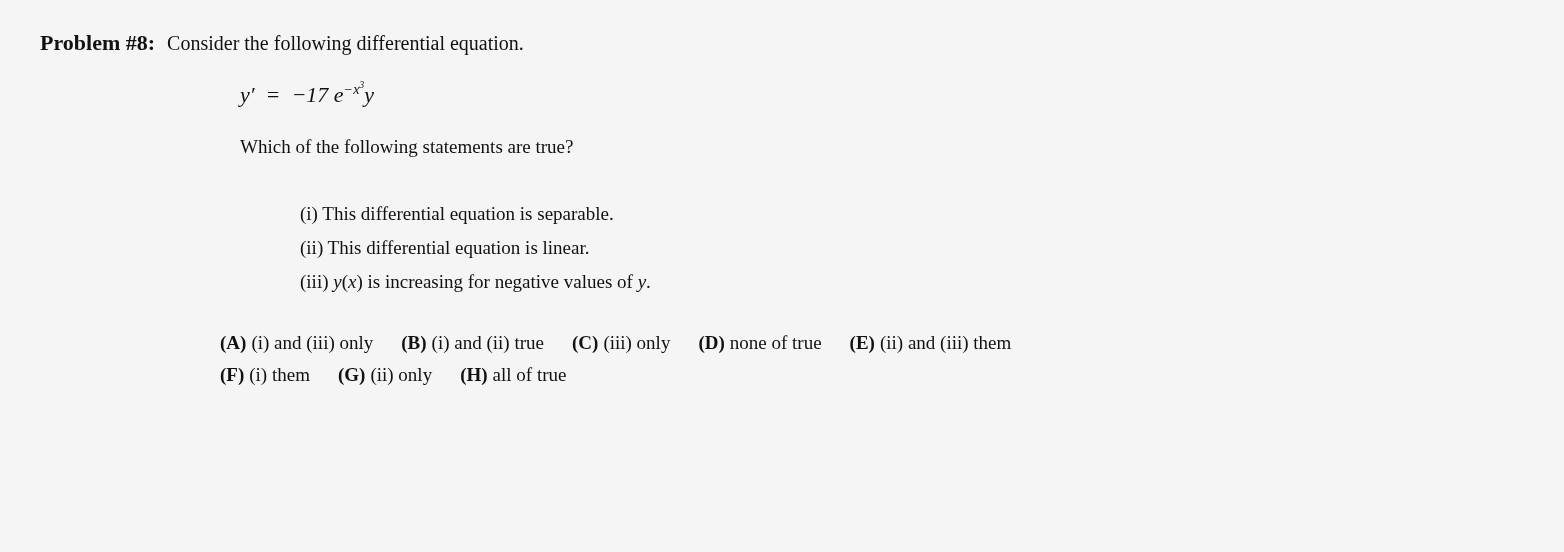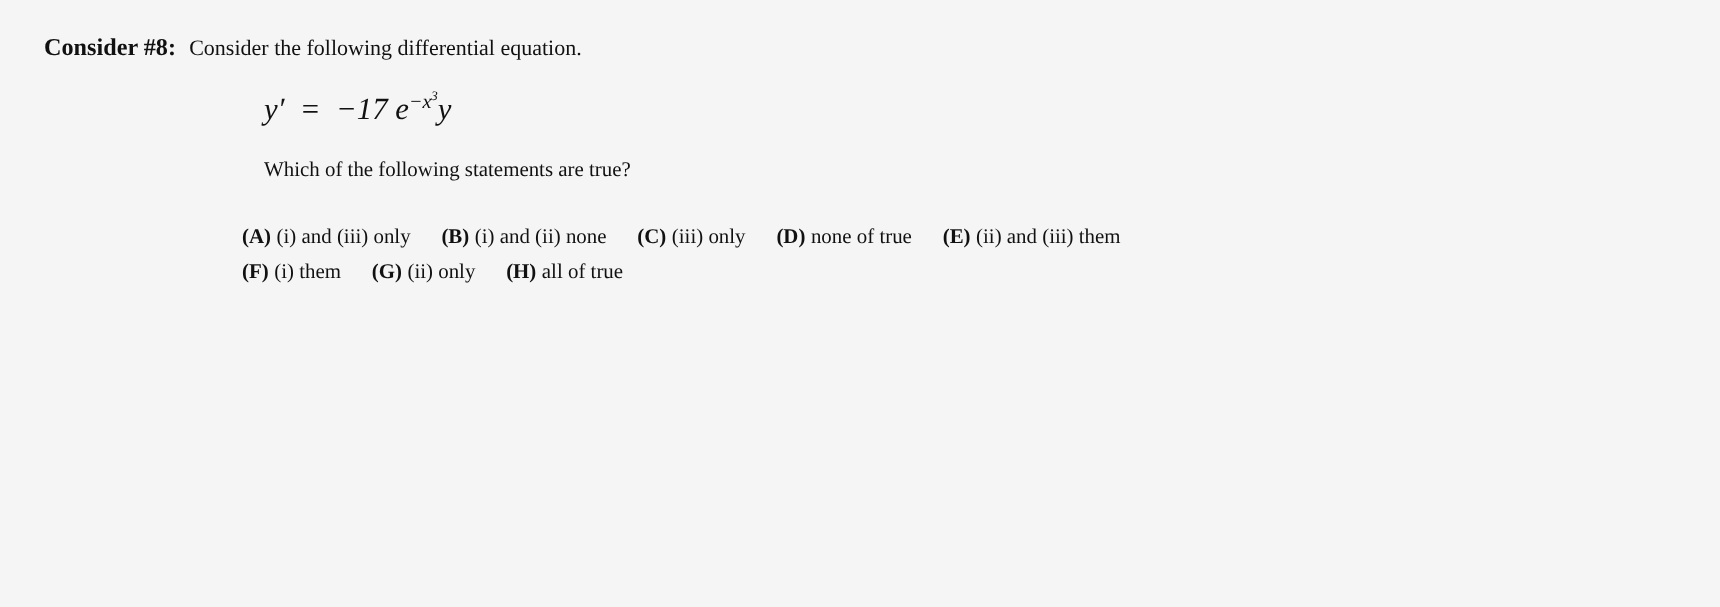--- a/index.html
+++ b/index.html
@@ -37,21 +37,21 @@
       margin-right: 12px;
     }
 
     .problem-text {
       font-size: 20px;
     }
 
     .equation-block {
       margin-left: 200px;
       margin-bottom: 28px;
-      font-size: 28px;
+      font-size: 22px;
     }
 
     .equation-line {
       display: flex;
       align-items: baseline;
       gap: 10px;
     }
 
     .question-text {
       margin-left: 200px;
@@ -103,41 +103,48 @@
     .math-italic {
       font-style: italic;
     }
   </style>
 </head>
 <body>
 
 <div class="problem-container">
 
   <div class="problem-header">
-    <span class="problem-label">Consider #8:</span>
+    <span class="problem-label">Problem #8:</span>
     <span class="problem-text">Consider the following differential equation.</span>
   </div>
 
   <div class="equation-block">
     <div class="equation-line">
       <span class="math-italic">y′ &nbsp;= &nbsp;−17 <span><span style="font-style:italic;">e</span><sup style="font-style:italic;">−x<sup>3</sup></sup></span><span class="math-italic">y</span></span>
     </div>
   </div>
 
   <div class="question-text">Which of the following statements are true?</div>
 
+  <div class="statements">
+    <div>(i) This differential equation is separable.</div>
+    <div>(ii) This differential equation is linear.</div>
+    <div>
+      (iii) <span class="math-italic">y</span>(<span class="math-italic">x</span>) is increasing for negative values of <span class="math-italic">y</span>.
+    </div>
+  </div>
 
   <div class="answers-row1">
     <span class="answer-option">
       <span class="answer-letter">(A)</span>
       <span>(i) and (iii) only</span>
     </span>
     <span class="answer-option">
       <span class="answer-letter">(B)</span>
-      <span>(i) and (ii) none</span>
+      <span>(i) and (ii) true</span>
     </span>
     <span class="answer-option">
       <span class="answer-letter">(C)</span>
       <span>(iii) only</span>
     </span>
     <span class="answer-option">
       <span class="answer-letter">(D)</span>
       <span>none of true</span>
     </span>
     <span class="answer-option">

